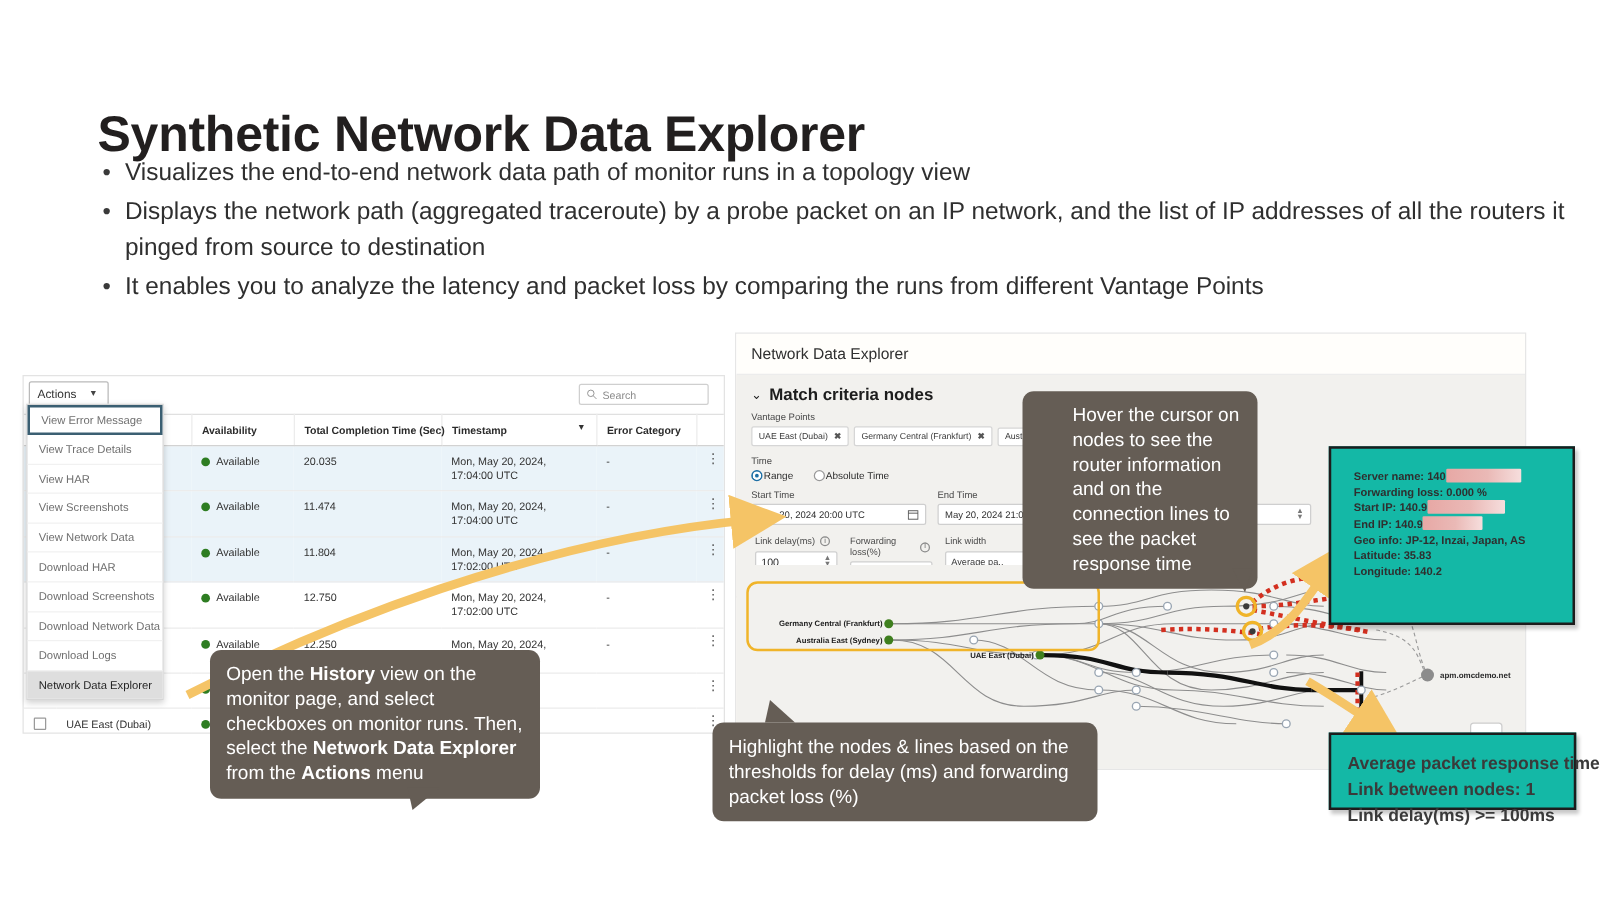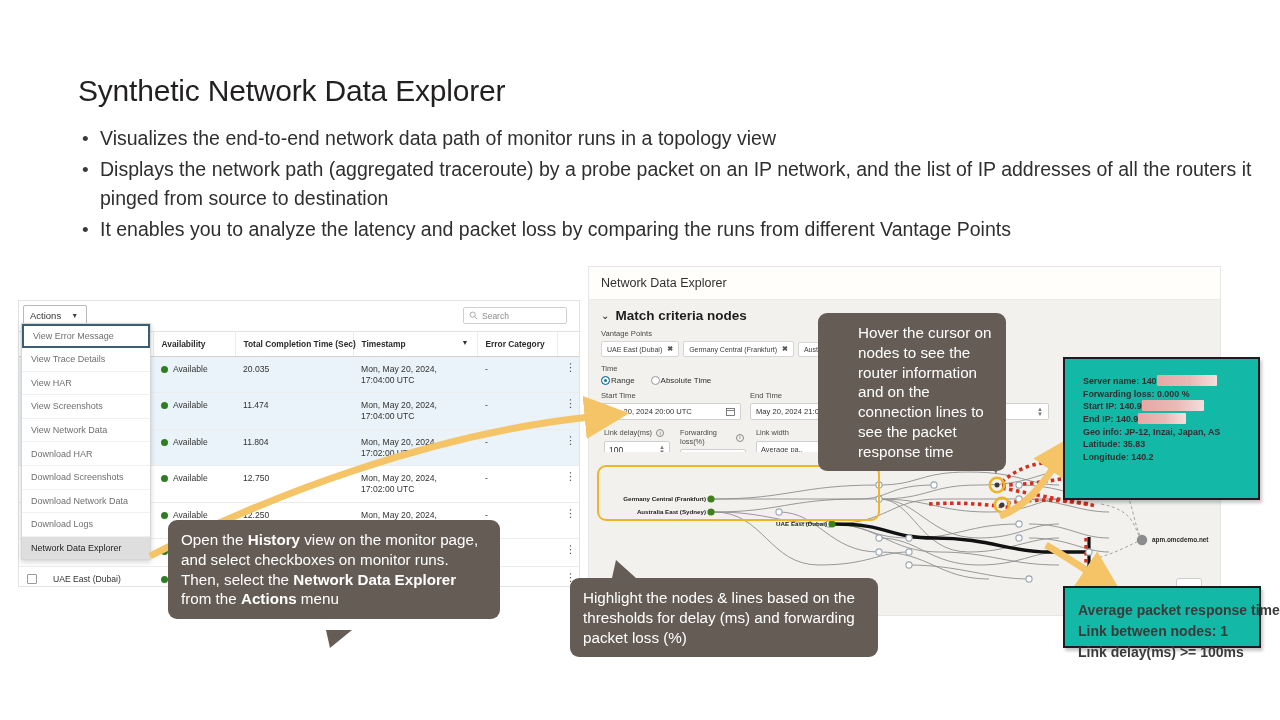--- a/index.html
+++ b/index.html
@@ -6,22 +6,22 @@
   html, body {
     width: 1280px; height: 720px;
     background: #ffffff;
     font-family: "Liberation Sans", sans-serif;
     overflow: hidden;
   }
   #stage { position: relative; width: 1280px; height: 720px; }
 
   
   .slide-title {
-    position: absolute; left: 78px; top: 74px;
-    font-size: 30px; font-weight: normal; color: #221f1f;
+    position: absolute; left: 78px; top: 86px;
+    font-size: 40px; font-weight: bold; color: #221f1f;
     letter-spacing: -0.2px;
   }
   .bullets { position: absolute; left: 78px; top: 124px; width: 1190px; }
   .bullet { display: flex; align-items: flex-start; margin-bottom: 2px; }
   .bullet .dot {
     width: 22px; flex: 0 0 22px; font-size: 19px; color: #3a3a3a;
     line-height: 29px; text-align: left; padding-left: 4px;
   }
   .bullet .btext {
     font-size: 19.5px; line-height: 29px; color: #2f2f2f;
@@ -78,21 +78,21 @@
   .col-vp   { width: 108px; }
   .col-av   { width: 82px; }
   .col-tct  { width: 118px; }
   .col-ts   { width: 124px; }
   .col-ec   { width: 80px; }
   .col-k    { width: 24px; }
 
   
   .actions-menu {
     position: absolute; left: 21px; top: 323px;
-    width: 130px; background: #fff;
+    width: 110px; background: #fff;
     border: 1px solid #d6d6d6; box-shadow: 0 2px 5px rgba(0,0,0,.18);
     z-index: 20;
   }
   .menu-item {
     font-size: 9px; color: #6f6f6f; padding: 6.3px 9px;
     white-space: nowrap; border-bottom: 1px solid #f1f1f1;
   }
   .menu-item.first { border: 2px solid #3b5f72; color: #6f6f6f; padding: 5px 9px; }
   .menu-item.highlight { background: #dedede; color: #1f1f1f; border-bottom: none; }
 
@@ -637,21 +637,21 @@
 
     <path d="M1000,516 C1030,505 1045,480 1060,458" fill="none" stroke="#f5c466" stroke-width="7" marker-end="url(#ah)"></path>
 
     <path d="M1046,545 C1065,556 1080,566 1098,578" fill="none" stroke="#f5c466" stroke-width="7" marker-end="url(#ah)"></path>
   </svg>
 
   <div class="callout" style="left:818px; top:313px; width:188px;padding-left:40px;">
     <span>Hover the cursor on nodes to see the router information and on the connection lines to see the packet response time</span>
   </div>
 
-  <div class="callout" style="left:168px; top:520px; width:332px;">
+  <div class="callout" style="left:168px; top:520px; width:264px;">
     <span>
       <span>Open the </span><b>History</b><span> view on the monitor page, and select checkboxes on monitor runs. Then, select the </span><b>Network Data Explorer</b><span> from the </span><b>Actions</b><span> menu</span>
     </span>
   </div>
 
   <div class="callout" style="left:570px; top:578px; width:308px;">
     <span>Highlight the nodes &amp; lines based on the thresholds for delay (ms) and forwarding packet loss (%)</span>
   </div>
 
   <svg id="arrows-top" viewBox="0 0 1280 720">

